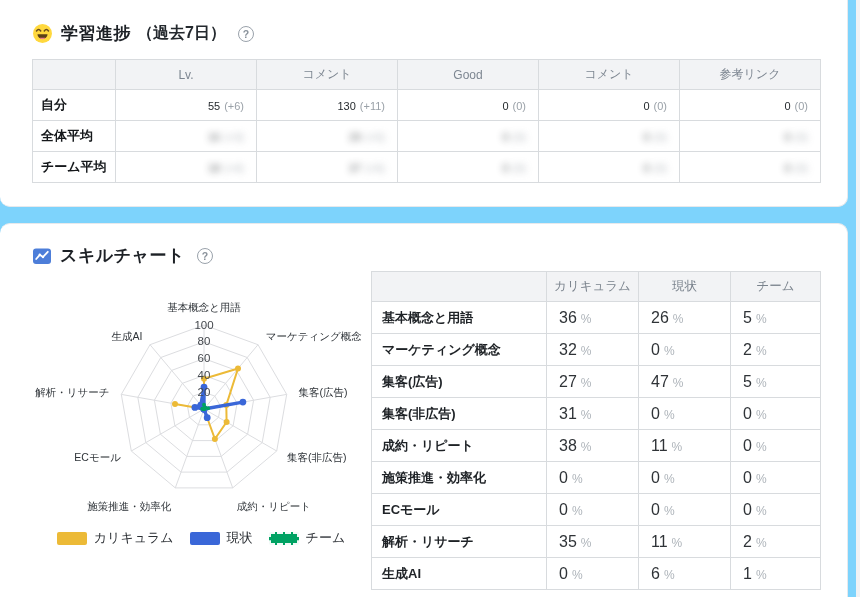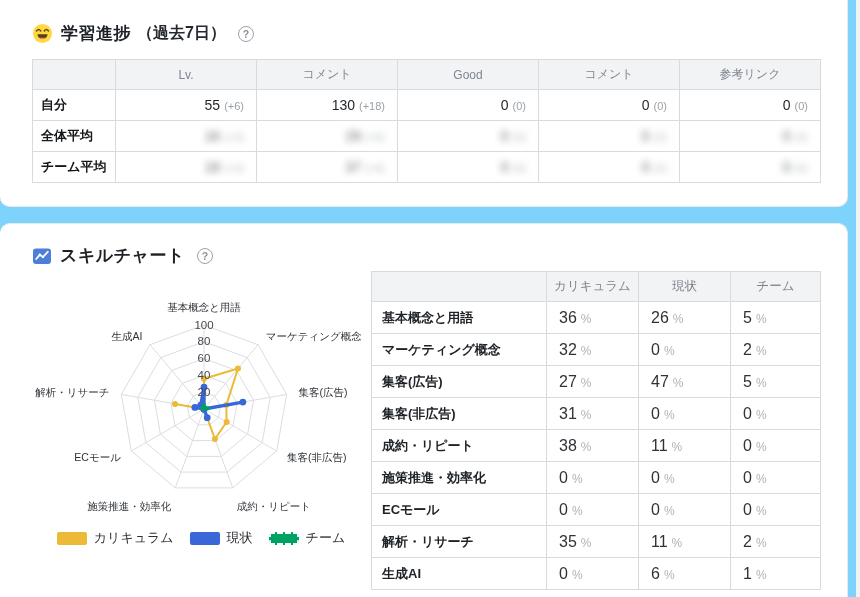--- a/index.html
+++ b/index.html
@@ -23,21 +23,21 @@
   table { border-collapse:collapse; }
   .ptable { margin:14px 0 0 32px; width:788px; table-layout:fixed; }
   .ptable col.c0 { width:83px; }
   .ptable col.cn { width:141px; }
   .ptable th, .ptable td { border:1px solid #d8dbde; }
   .ptable thead th { background:#f2f3f5; color:#7d8691; font-weight:normal;
                      font-size:12px; text-align:center; height:30px; }
   .ptable tbody tr { height:31px;margin-left:12px; }
   .ptable tbody th { font-size:13px; font-weight:bold; color:#15181b; text-align:left; padding-left:8px; background:#fff; }
   .ptable tbody td { text-align:right; padding-right:12px; background:#fff; white-space:nowrap; }
-  .num { font-size:14px; color:#1f2428; }
+  .num { font-size:11px; color:#1f2428; }
   .sub { font-size:11px; color:#9aa1a8; margin-left:4px; }
   .blurred { filter:blur(3.5px); opacity:.7; }
 
   
   .skill-body { display:flex; margin-top:4px; }
   .chart-col { width:338px; margin-left:32px; }
   .radar-svg { display:block; margin-top:20px; }
   .tick { font-size:11.5px; fill:#44484d; }
   .axis { font-size:10.5px; fill:#2e3338; }
   .legend { display:flex; justify-content:center; align-items:center; gap:16px; margin-top:0; }
@@ -96,21 +96,21 @@
             <th>コメント</th>
             <th>Good</th>
             <th>コメント</th>
             <th>参考リンク</th>
           </tr>
         </thead>
       <tbody id="ptable-body">
           <tr>
             <th>自分</th>
             <td><span class=""><span class="num">55</span><span class="sub">(+6)</span></span></td>
-            <td><span class=""><span class="num">130</span><span class="sub">(+18)</span></span></td>
+            <td><span class=""><span class="num">130</span><span class="sub">(+11)</span></span></td>
             <td><span class=""><span class="num">0</span><span class="sub">(0)</span></span></td>
             <td><span class=""><span class="num">0</span><span class="sub">(0)</span></span></td>
             <td><span class=""><span class="num">0</span><span class="sub">(0)</span></span></td>
           </tr>
           <tr>
             <th>全体平均</th>
             <td><span class="blurred"><span class="num">16</span><span class="sub">(+3)</span></span></td>
             <td><span class="blurred"><span class="num">29</span><span class="sub">(+5)</span></span></td>
             <td><span class="blurred"><span class="num">0</span><span class="sub">(0)</span></span></td>
             <td><span class="blurred"><span class="num">0</span><span class="sub">(0)</span></span></td>

